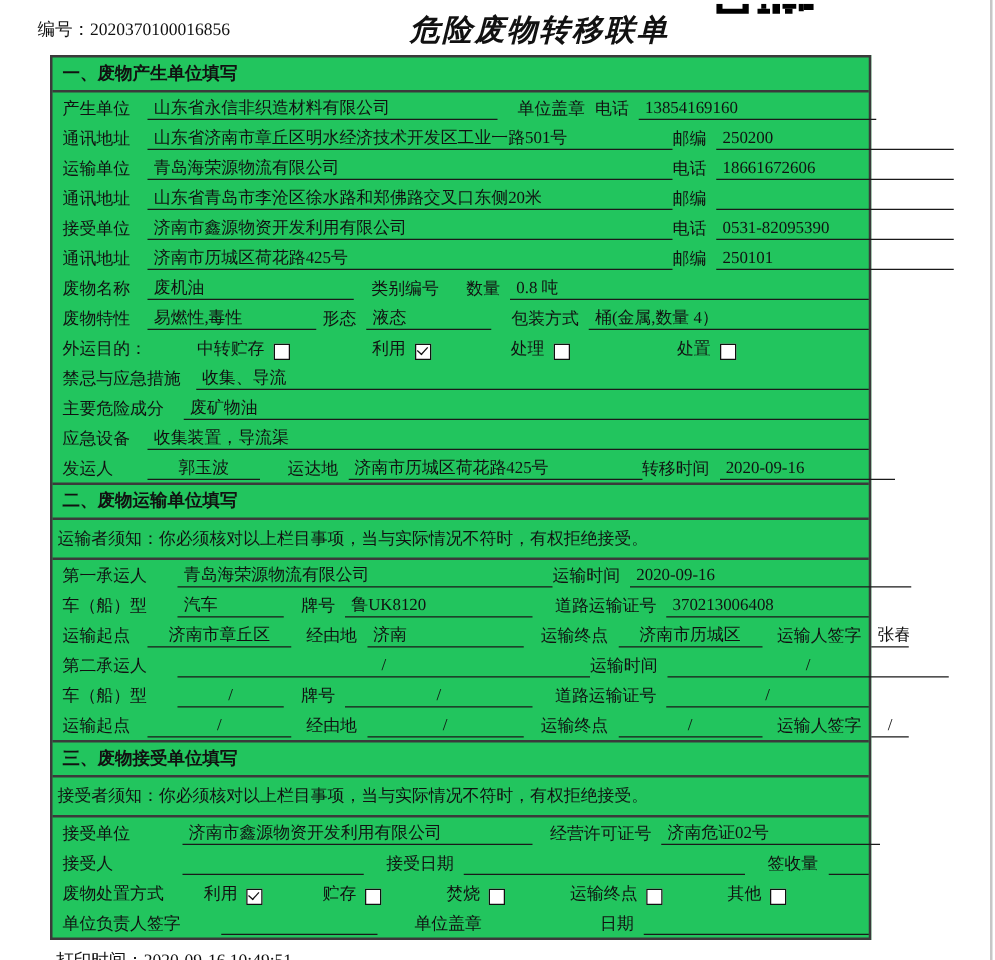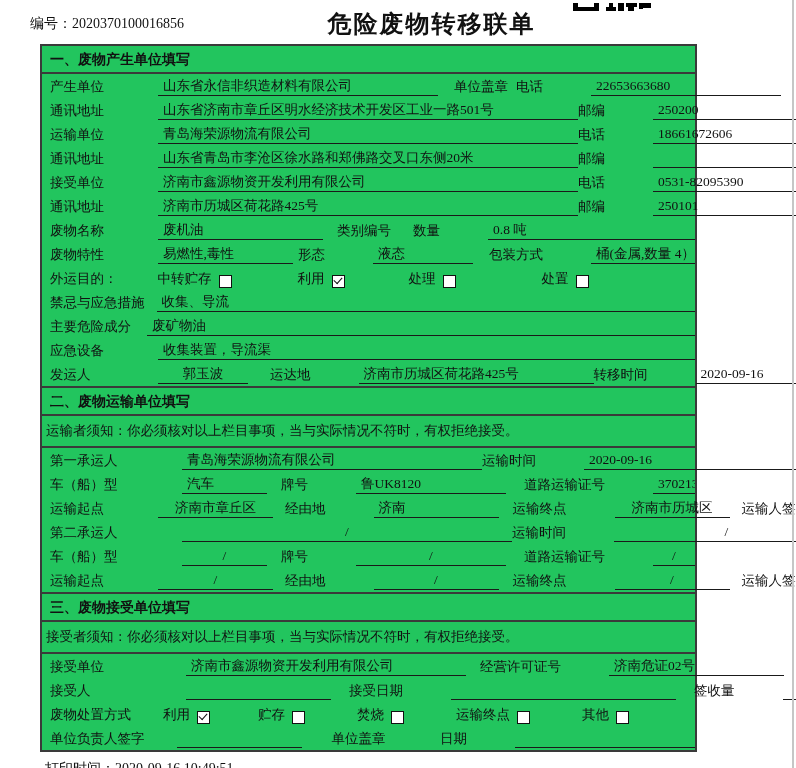--- a/index.html
+++ b/index.html
@@ -11,20 +11,21 @@
   }
   .page-edge{position:absolute;top:0;right:2px;width:2px;height:768px;background:#c6c6c6;}
   
   .doc-header{position:relative;height:44px;}
   .serial{position:absolute;left:30px;top:15px;font-size:14px;white-space:nowrap;}
   .doc-title{
     position:absolute;left:40px;width:715px;top:8px;text-align:center;
     font-family:"DejaVu Sans","Liberation Sans",sans-serif;
     font-weight:bold;font-size:24px;letter-spacing:2px;
     transform:translateX(34px);
+    font-style:italic;
   }
   .qr{position:absolute;left:573px;top:0;}
   
   .form-table{
     margin-left:40px;width:657px;box-sizing:border-box;
     border:2px solid #3a3a3a;background:#22c55e;
   }
   .sec-h{
     font-family:"DejaVu Sans","Liberation Sans",sans-serif;
     font-weight:bold;font-size:14px;
@@ -35,21 +36,21 @@
   .row{
     display:flex;align-items:flex-end;min-height:24px;
     padding:3px 0 2px 8px;box-sizing:border-box;line-height:18px;
   }
   .lbl{white-space:nowrap;flex:0 0 auto;padding-right:8px;}
   .lbl.w60{width:64px;padding-right:4px;}
   .lbl.w86{width:88px;padding-right:4px;}
   .lbl.w90{width:92px;padding-right:4px;}
   .val{
     border-bottom:1px solid #1a1a1a;padding:0 5px;white-space:nowrap;
-    flex:0 0 auto;box-sizing:border-box;overflow:hidden;margin-left:40px;
+    flex:0 0 auto;box-sizing:border-box;overflow:hidden;
   }
   .val.fill{flex:1 1 auto;min-width:30px;}
   .ctr{text-align:center;}
   .mla{margin-left:auto;}
   
   .opt{display:flex;align-items:flex-end;flex:0 0 auto;}
   .checkbox{
     width:11px;height:11px;border:1.6px solid #111;margin-left:7px;
     position:relative;flex:0 0 auto;background:#fff;box-sizing:content-box;
   }
@@ -85,21 +86,21 @@
 
 <div class="form-table">
 
   <div class="sec-h">一、废物产生单位填写</div>
 
   <div class="row">
     <span class="lbl w60">产生单位</span>
     <span class="val" style="width:280px">山东省永信非织造材料有限公司</span>
     <span class="lbl" style="margin-left:16px">单位盖章</span>
     <span class="lbl mla">电话</span>
-    <span class="val" style="width:190px">22653663680</span>
+    <span class="val" style="width:190px">13854169160</span>
   </div>
 
   <div class="row">
     <span class="lbl w60">通讯地址</span>
     <span class="val" style="width:420px">山东省济南市章丘区明水经济技术开发区工业一路501号</span>
     <span class="lbl mla">邮编</span>
     <span class="val" style="width:190px">250200</span>
   </div>
 
   <div class="row">

